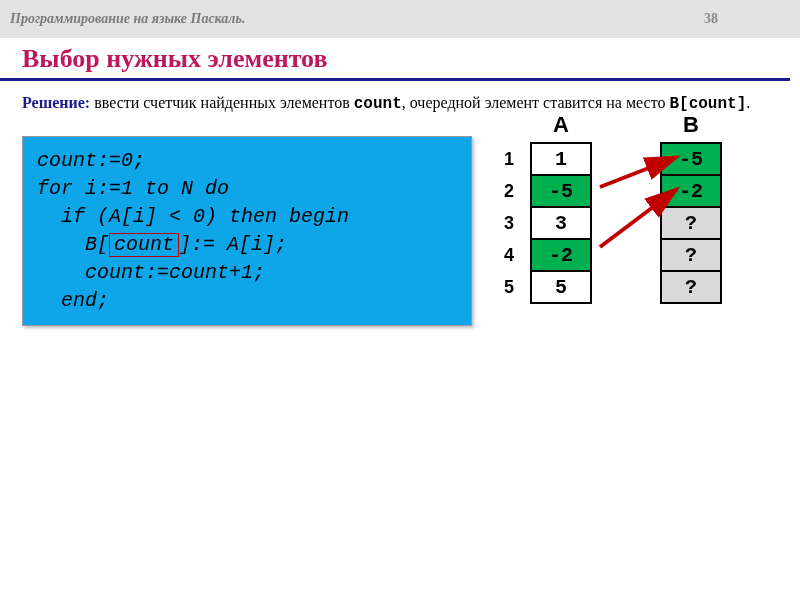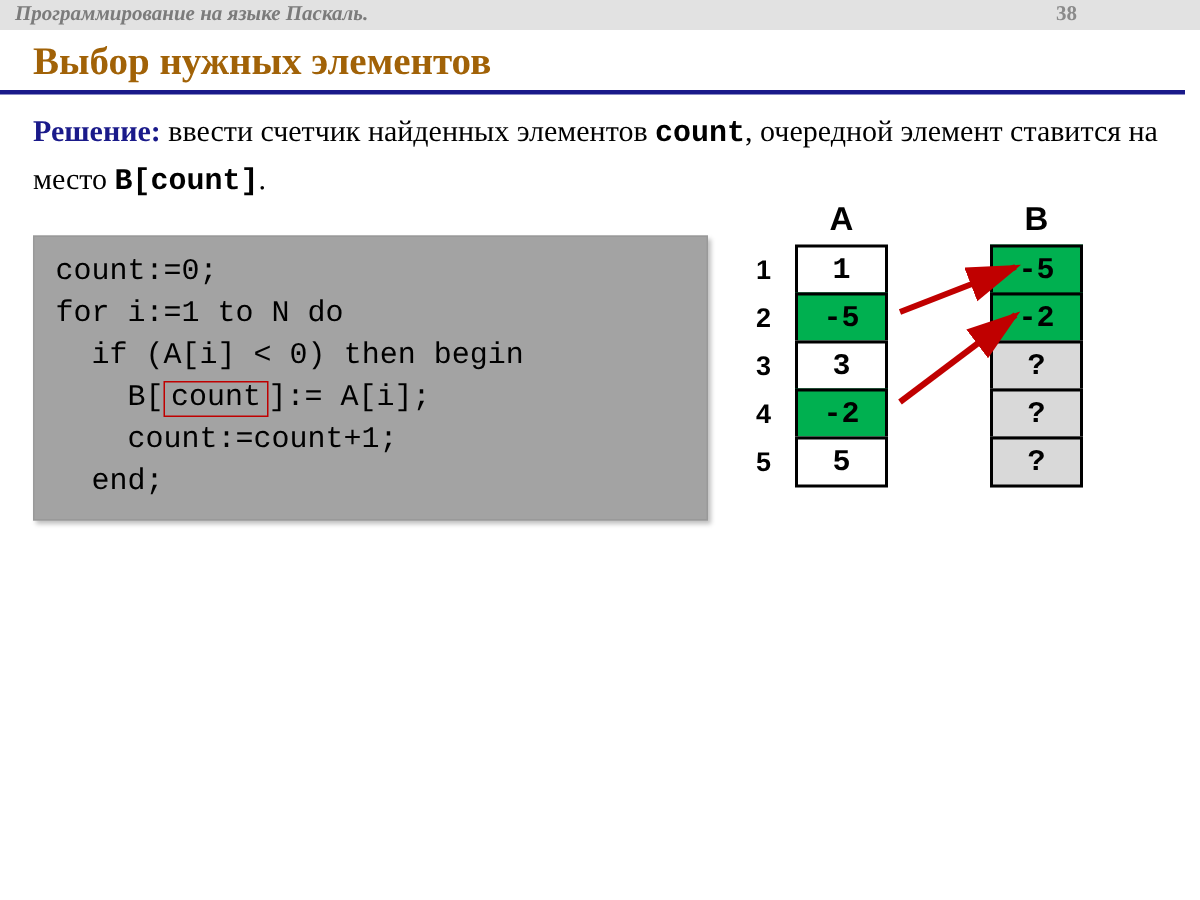--- a/index.html
+++ b/index.html
@@ -7,80 +7,81 @@
     padding: 0;
     width: 800px;
     height: 600px;
     background: #ffffff;
     font-family: Arial, sans-serif;
     overflow: hidden;
     position: relative;
   }
   .header-bar {
     background: #e2e2e2;
-    height: 20px;
+    height: 38px;
     display: flex;
     align-items: center;
     padding: 0 10px;
     font-size: 14px;
     color: #7b7b7b;
     font-style: italic;
     font-weight: bold;
     font-family: Georgia, serif;
   }
   .page-num {
     margin-left: auto;
     margin-right: 72px;
     font-weight: bold;
     color: #8a8a8a;
     font-style: normal;
   }
   .title {
-    color: #a16207;
+    color: #be185d;
     font-family: Georgia, serif;
     font-weight: bold;
     font-size: 26px;
     padding: 6px 20px 4px 22px;
     border-bottom: 3px solid #1a1a8a;
     margin: 0 10px 0 0;
   }
   .content {
     padding: 10px 22px;
   }
   .solution-line {
     font-family: Georgia, serif;
-    font-size: 20px;
+    font-size: 16px;
     line-height: 1.5;
     color: #000;
     margin-bottom: 20px;
   }
   .solution-label {
     color: #1a1a8a;
     font-weight: bold;
   }
   .mono {
     font-family: "Courier New", monospace;
     font-weight: bold;
   }
   .lower {
     display: flex;
     align-items: flex-start;
     gap: 20px;
   }
   .code-box {
-    background: #a3a3a3;
+    background: #0ea5e9;
     border: 1px solid #999;
     padding: 10px 14px;
     font-family: "Courier New", monospace;
     font-size: 20px;
     line-height: 1.4;
     color: #000;
     box-shadow: 2px 2px 3px rgba(0,0,0,0.25);
     white-space: pre;
     width: 420px;
+    font-style: italic;
   }
   .count-box {
     border: 1.5px solid #c00000;
     padding: 0 4px;
     display: inline-block;
     line-height: 1.1;
   }
   .tables-area {
     position: relative;
     display: flex;

